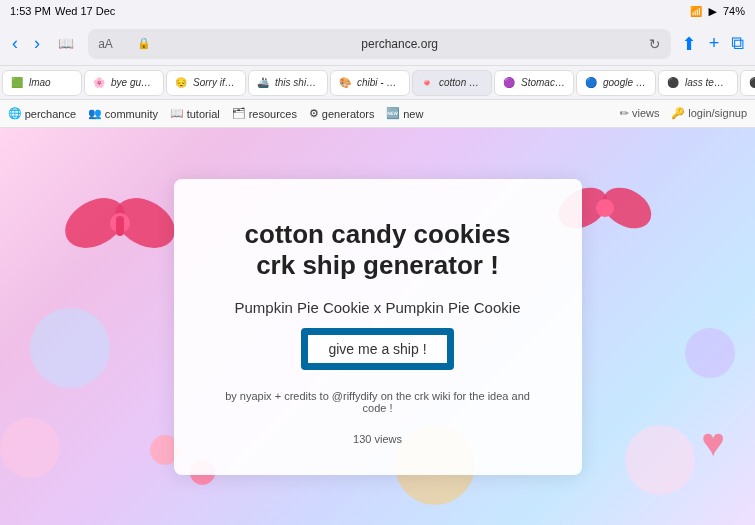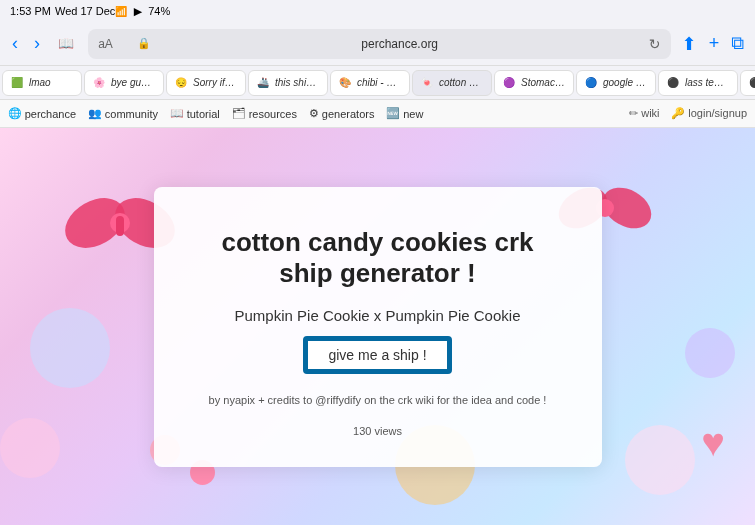--- a/index.html
+++ b/index.html
@@ -1,20 +1,20 @@
 <!DOCTYPE html>
 <html><head>
   <meta charset="utf-8">
   <style>
     * { margin: 0; padding: 0; box-sizing: border-box; }
     body { width: 755px; height: 525px; overflow: hidden; font-family: -apple-system, BlinkMacSystemFont, 'Segoe UI', sans-serif; background: #f0f0f0; }
 
     
     .status-bar {
-      display: flex; align-items: center; 
+      display: flex; align-items: center; justify-content: space-between;
       background: #f2f2f7; height: 22px; padding: 0 10px; font-size: 11px; font-weight: 500;
     }
     .status-left { display: flex; align-items: center; gap: 4px; }
     .status-right { display: flex; align-items: center; gap: 6px; }
     .wifi-icon, .signal-icon { font-size: 10px; }
 
     
     .browser-chrome {
       background: #f2f2f7; border-bottom: 1px solid #ddd;
       padding: 6px 8px; display: flex; align-items: center; gap: 8px; height: 44px;
@@ -80,26 +80,26 @@
     .bubble4 { position: absolute; width: 70px; height: 70px; background: rgba(255,220,240,0.6); border-radius: 50%; right: 60px; bottom: 30px; }
     .candy1 { position: absolute; width: 30px; height: 30px; background: #ffb0c8; border-radius: 50%; left: 150px; bottom: 60px; }
     .candy2 { position: absolute; width: 25px; height: 25px; background: #ff8cb0; border-radius: 50%; left: 190px; bottom: 40px; }
     .cookie-blob { position: absolute; width: 80px; height: 80px; background: rgba(255,200,100,0.5); border-radius: 50%; right: 280px; bottom: 20px; }
     .heart1 { position: absolute; font-size: 40px; right: 30px; bottom: 60px; color: #ff6080; opacity: 0.7; }
 
     
     .content-card {
       position: absolute; top: 50%; left: 50%; transform: translate(-50%, -50%);
       background: rgba(255,255,255,0.92); border-radius: 8px; padding: 40px 50px 30px;
-      width: 448px; text-align: center; box-shadow: 0 2px 20px rgba(0,0,0,0.1);
+      width: 408px; text-align: center; box-shadow: 0 2px 20px rgba(0,0,0,0.1);
     }
     .card-title { font-size: 26px; font-weight: 700; color: #222; margin-bottom: 18px; }
     .card-subtitle { font-size: 15px; color: #333; margin-bottom: 12px; }
     .ship-btn {
-      border: 5px solid #0369a1; background: #fff; border-radius: 4px; padding: 6px 20px;
+      border: 7px solid #0369a1; background: #fff; border-radius: 4px; padding: 6px 20px;
       font-size: 14px; cursor: pointer; color: #333; margin-bottom: 20px;
     }
     .card-credits { font-size: 11px; color: #555; margin-bottom: 19px; }
     .card-views { font-size: 11px; color: #555; }
   </style>
 </head>
 <body>
 
 <div class="status-bar">
   <div class="status-left">
@@ -192,21 +192,21 @@
   </div>
   <div class="bookmark-item">
     <span class="bookmark-icon">⚙</span>
     <span>generators</span>
   </div>
   <div class="bookmark-item">
     <span class="bookmark-icon">🆕</span>
     <span>new</span>
   </div>
   <div class="bm-edit">
-    <span style="cursor:pointer;">✏ wiki</span>
+    <span style="cursor:pointer;">✏ views</span>
     <span style="cursor:pointer;margin-left:8px;">🔑 login/signup</span>
   </div>
 </div>
 
 <div class="page">
 
   <div class="bubble1"></div>
   <div class="bubble2"></div>
   <div class="bubble3"></div>
   <div class="bubble4"></div>

